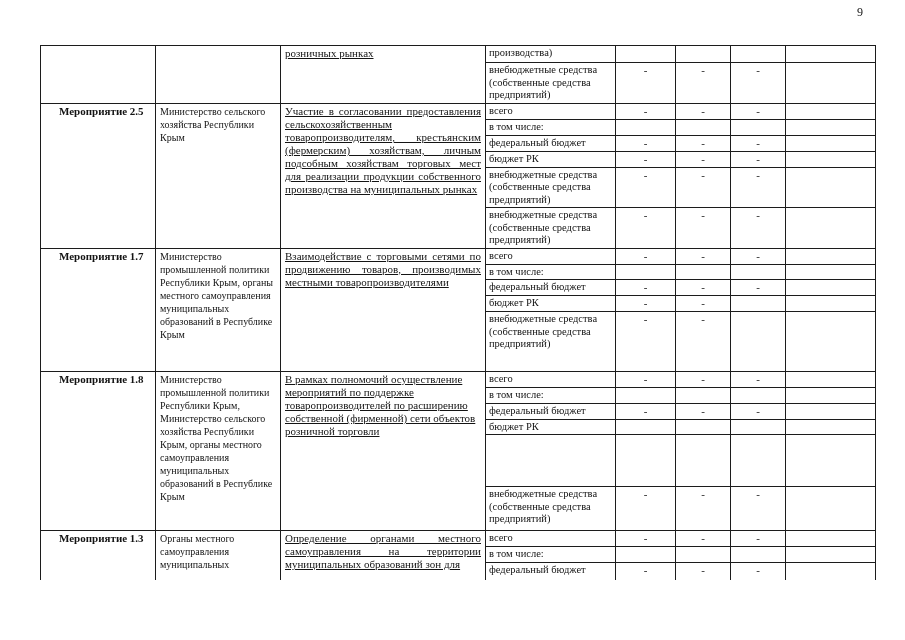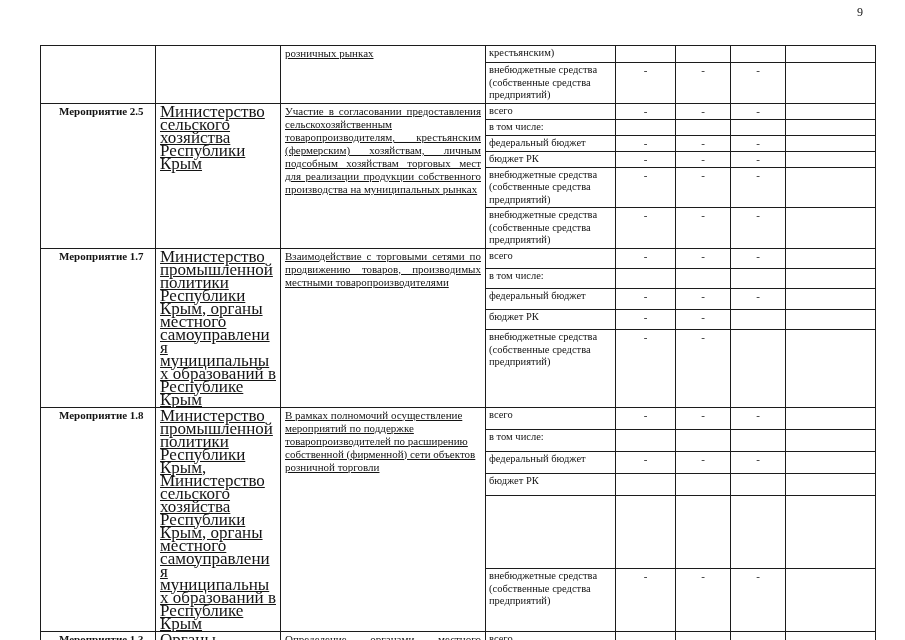--- a/index.html
+++ b/index.html
@@ -25,21 +25,21 @@
   td {
     border:1px solid #1c1c1c;
     vertical-align:top;
     padding:1px 4px;
     font-size:11px;
     line-height:13px;
     overflow:hidden;
     word-wrap:break-word;
   }
   td.c1 { font-weight:bold; padding-left:18px; font-size:11px; }
-  td.c2 { font-size:17px;text-decoration:underline; }
+  td.c2 { font-size:10px; }
   td.c3 { font-size:11px;text-decoration:underline; }
   td.c3.just { text-align:justify;margin-left:40px; }
   td.c4 { font-size:10.5px; line-height:12.5px; padding:1px 3px; }
   td.cv { text-align:center; font-size:11px; }
   tr.h17 { height:17px; }
   tr.h41 { height:41px; }
   tr.h14 { height:14px; }
   tr.h39 { height:39px; }
   tr.h60 { height:60px; }
   tr.h52 { height:52px; }
@@ -62,21 +62,21 @@
       <col style="width:55px">
       <col style="width:55px">
       <col style="width:90px">
   </colgroup>
 
   <tbody>
       <tr class="h17">
     <td class="c1" rowspan="2"></td>
     <td class="c2" rowspan="2"></td>
     <td class="c3" rowspan="2">розничных рынках</td>
-    <td class="c4">крестьянским)</td>
+    <td class="c4">производства)</td>
     <td class="cv"></td>
     <td class="cv"></td>
     <td class="cv"></td>
     <td class="cv"></td>
   </tr>
   <tr class="h41">
     <td class="c4">внебюджетные средства (собственные средства предприятий)</td>
     <td class="cv">-</td>
     <td class="cv">-</td>
     <td class="cv">-</td>

